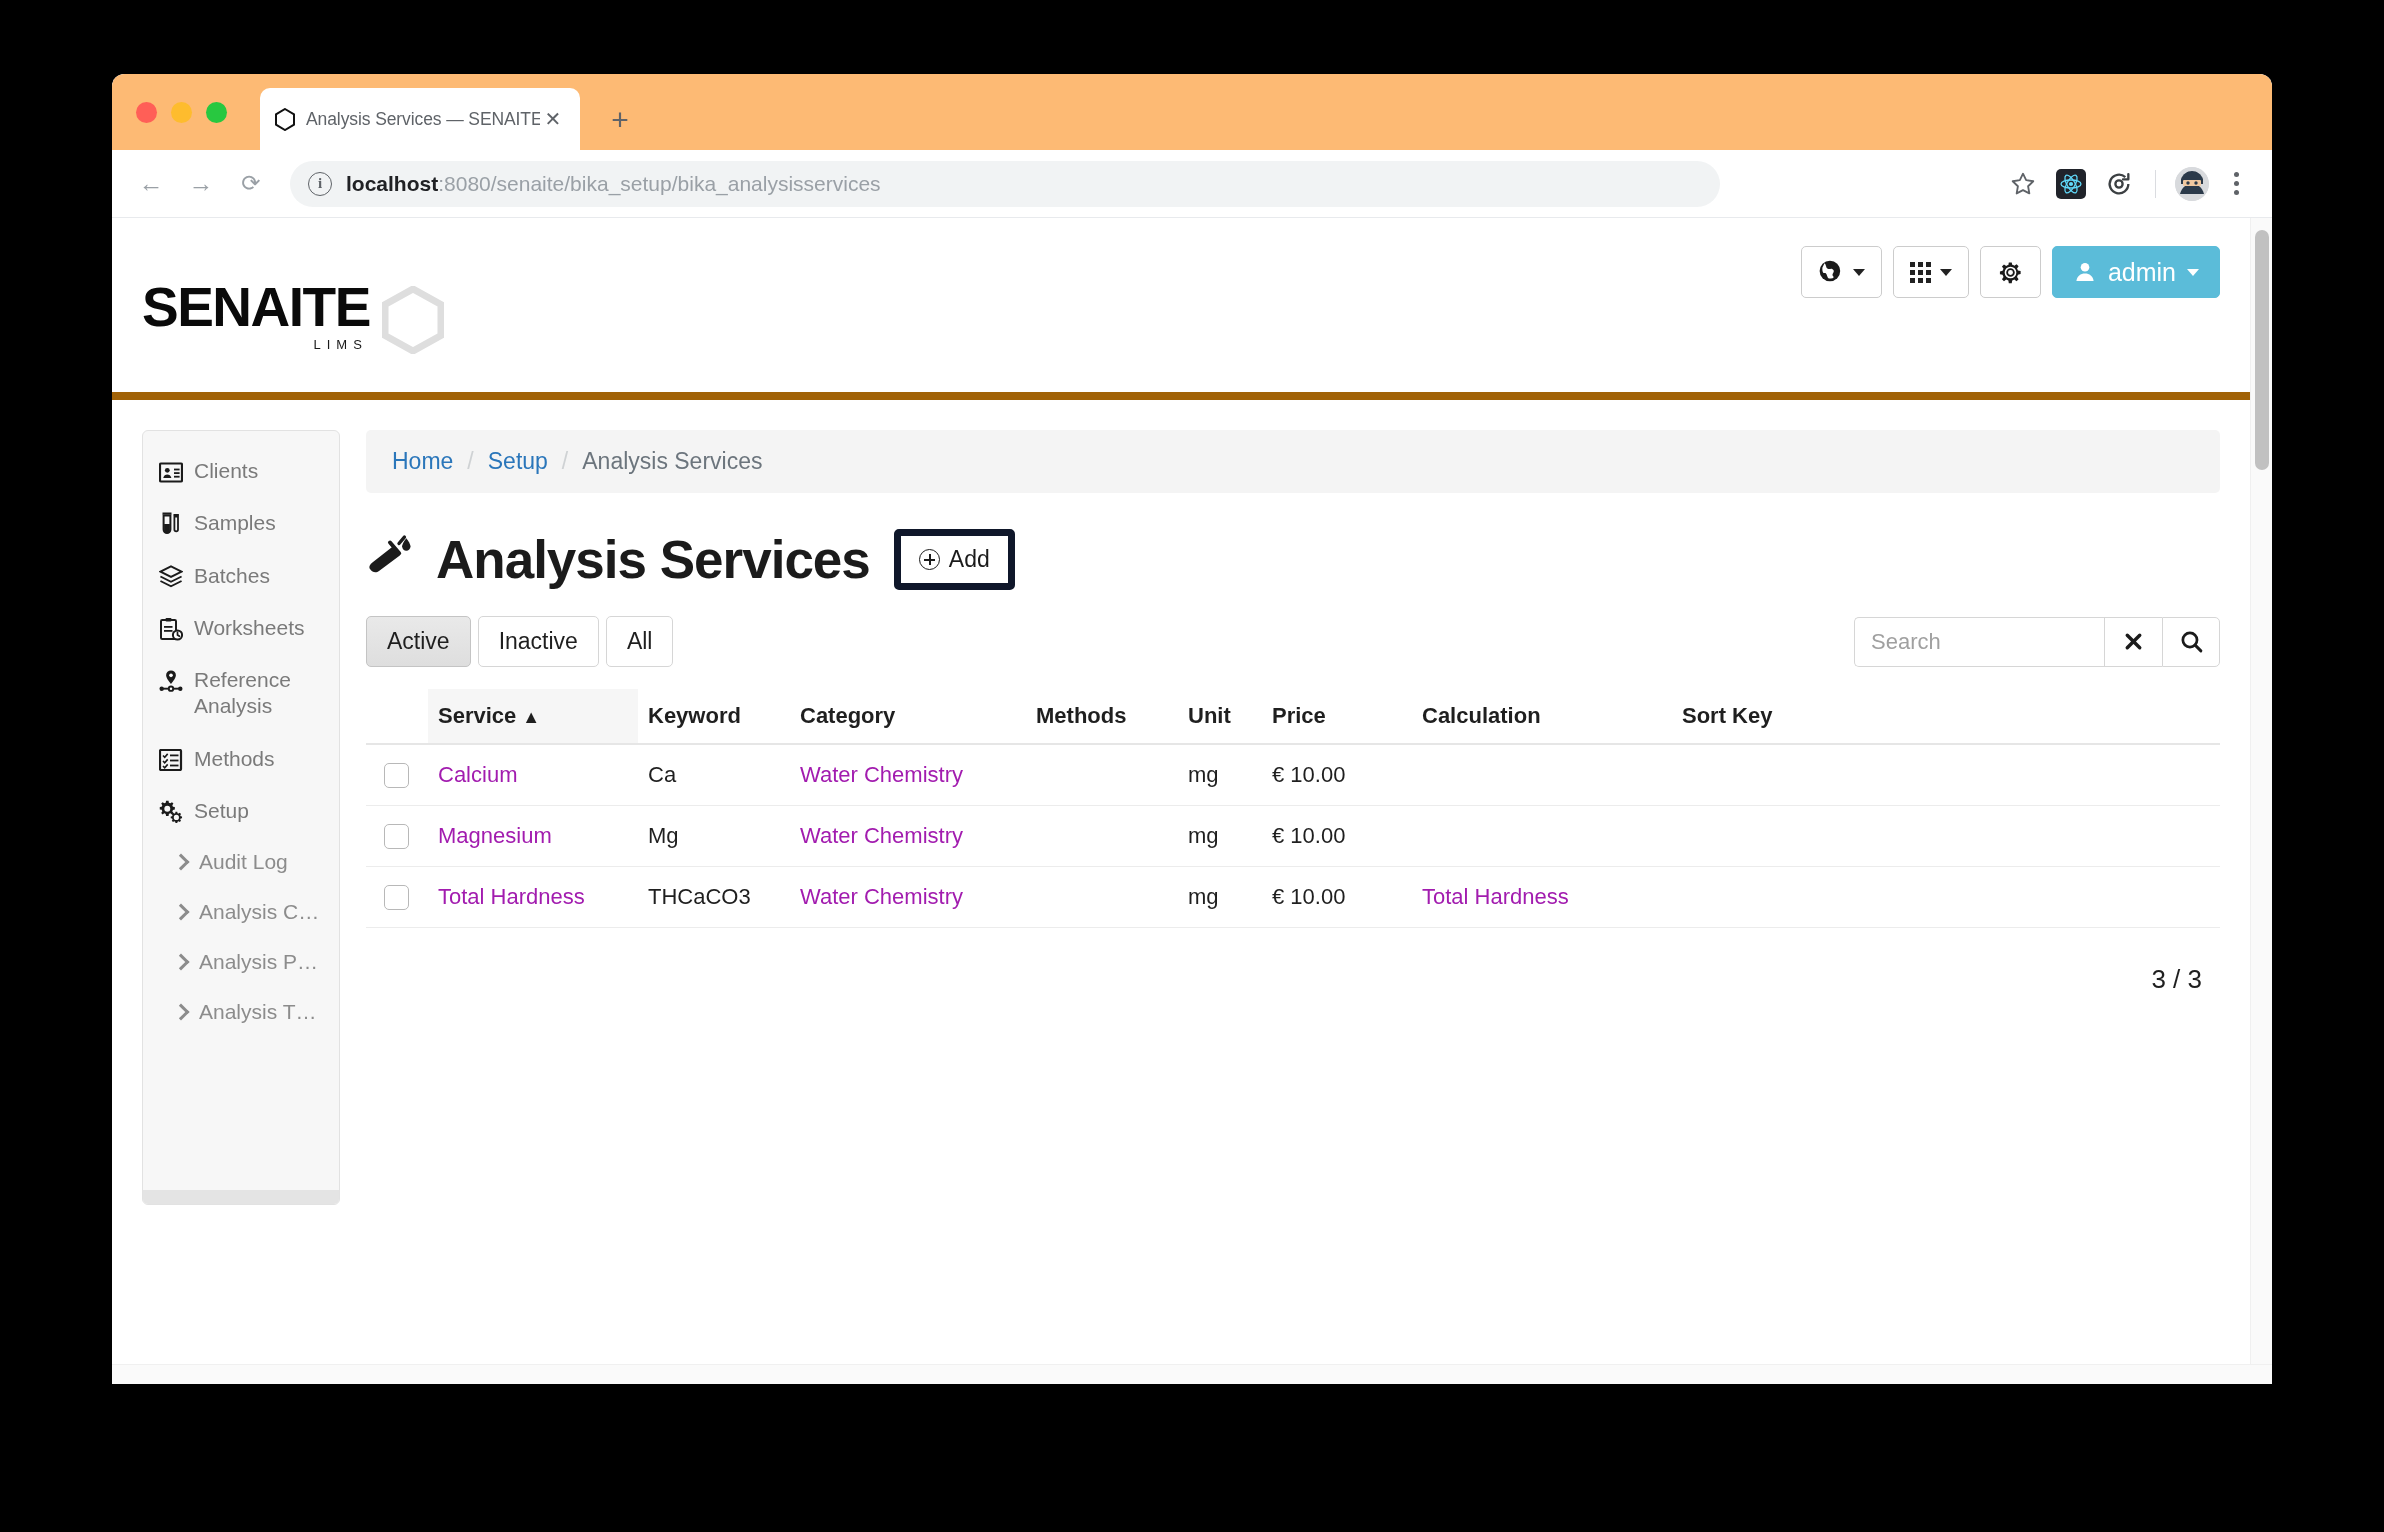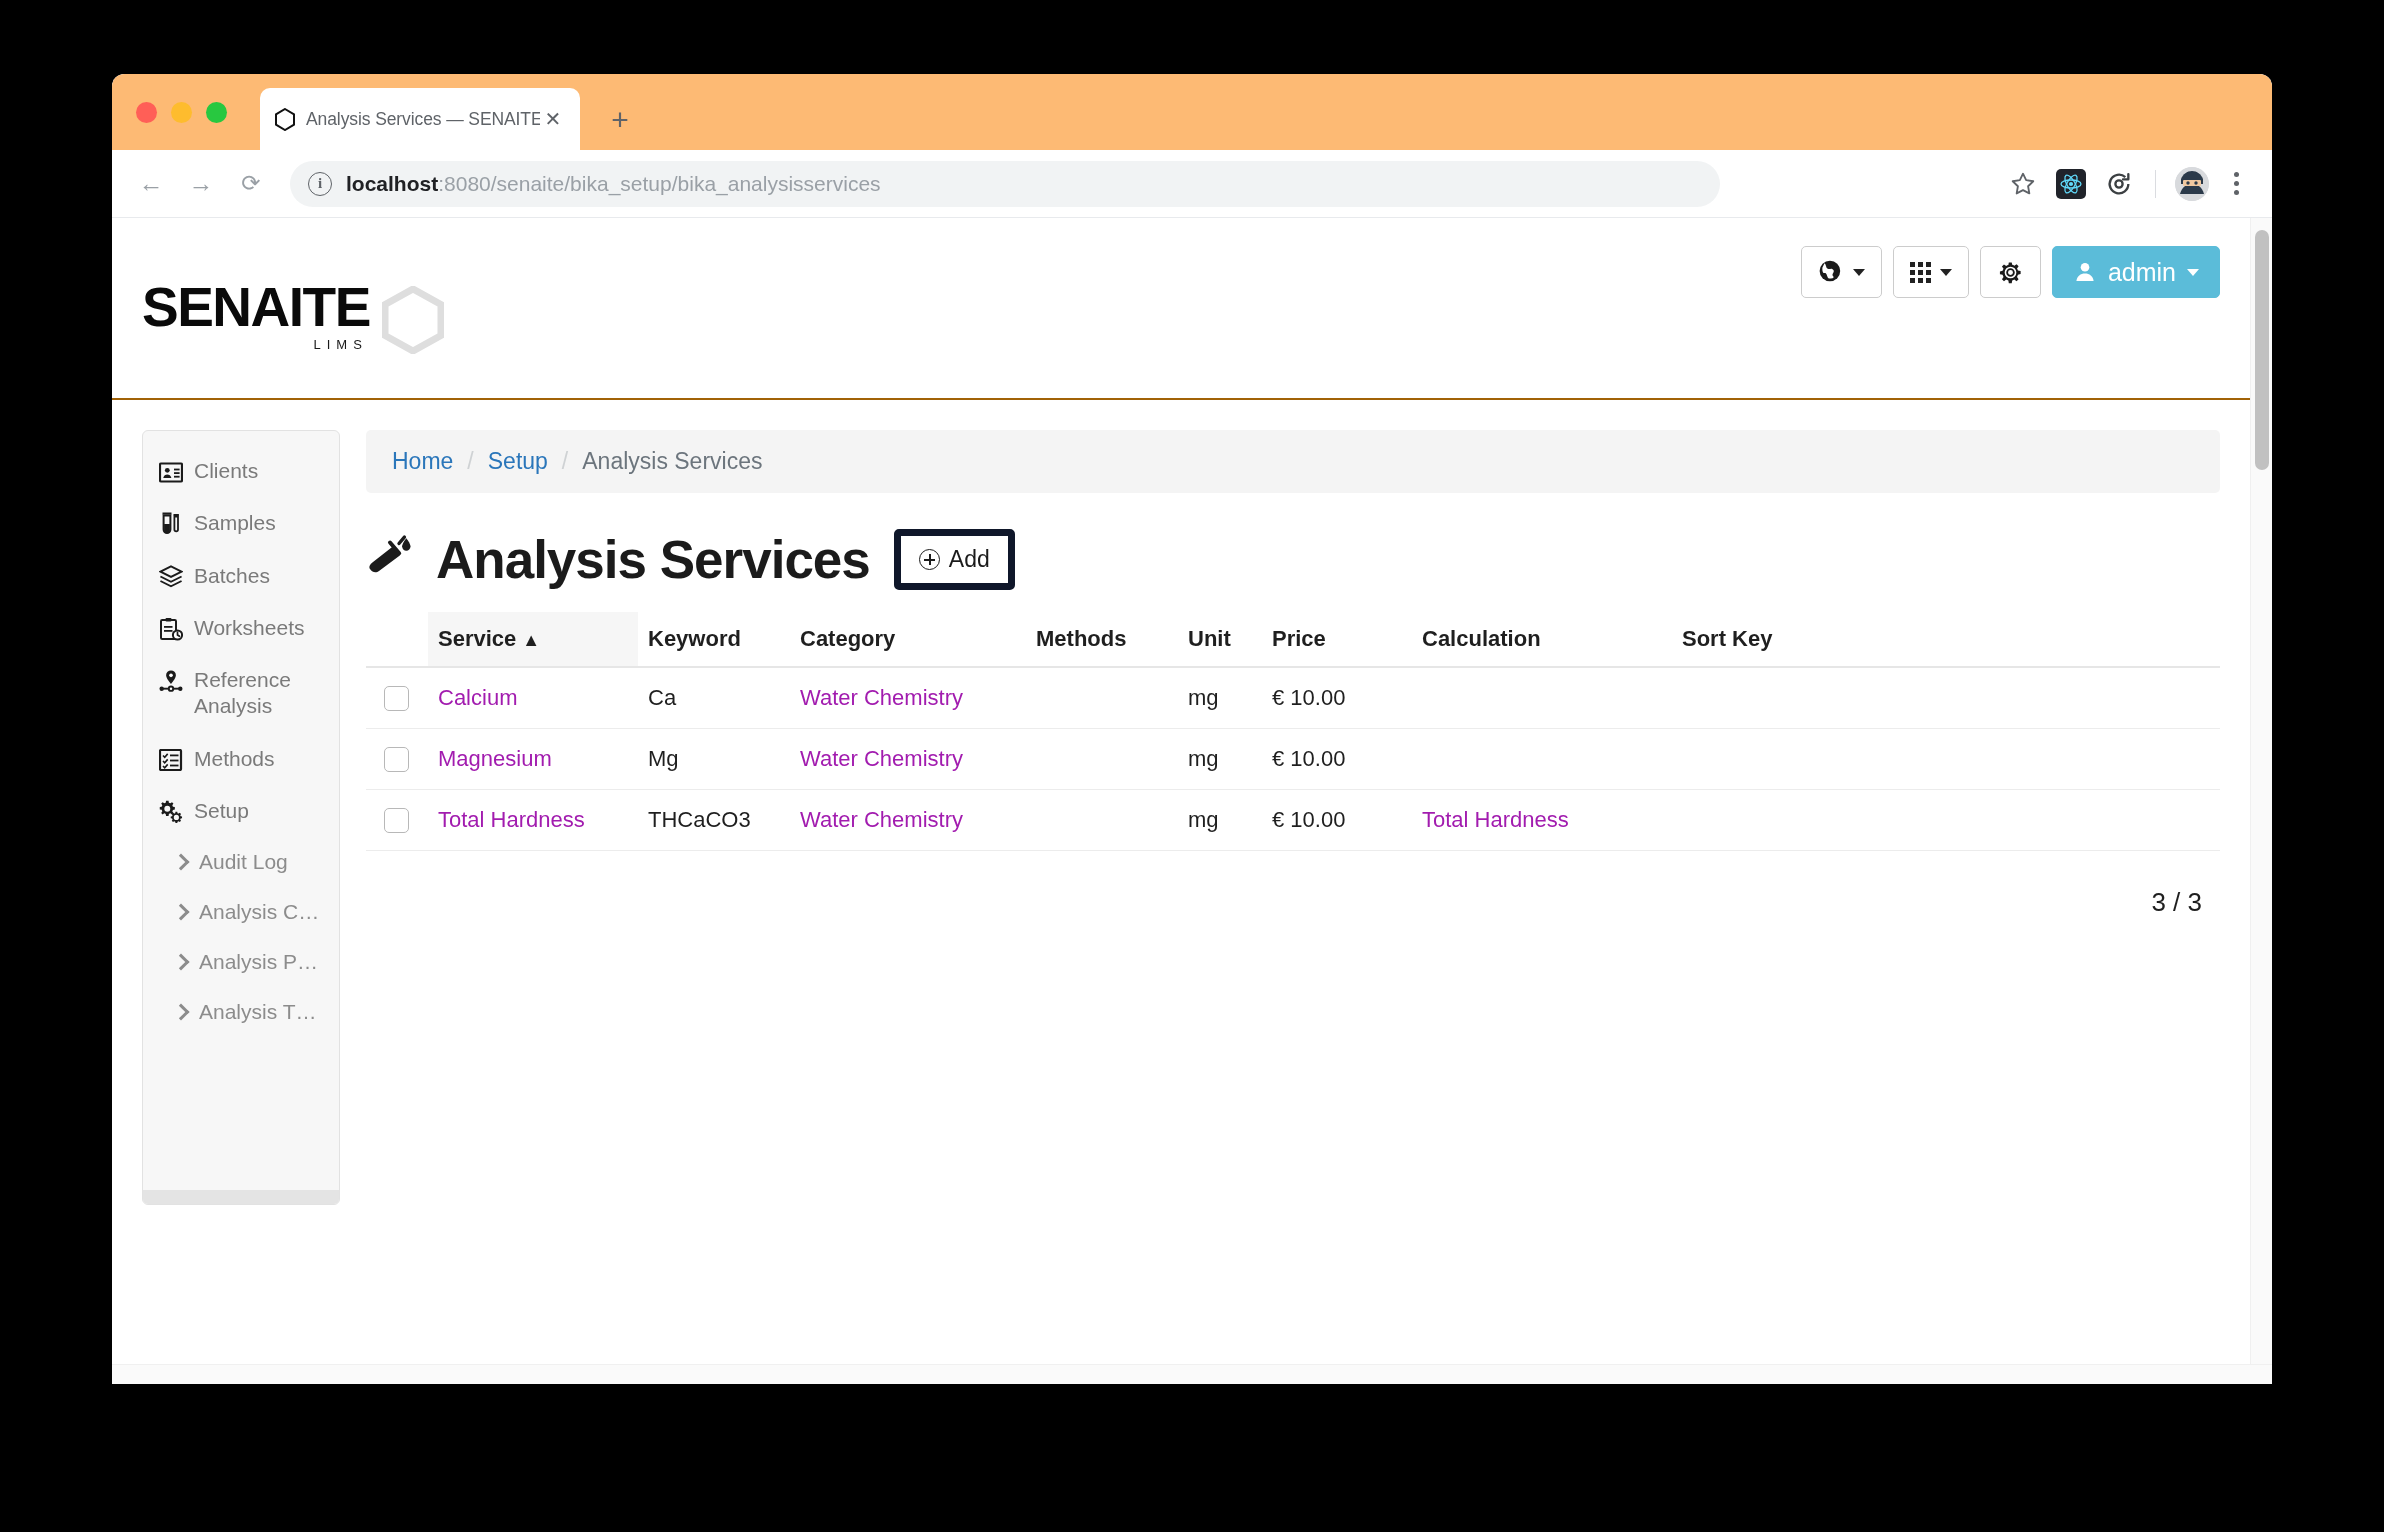--- a/index.html
+++ b/index.html
@@ -179,21 +179,21 @@
     left: 0; right: 0; bottom: 0;
     height: 20px;
     background: #fafafa;
     border-top: 1px solid #f0f0f0;
   }
 
   
   .senaite-header {
     position: relative;
     padding: 24px 30px 0 30px;
-    border-bottom: 2px solid #a16207;
+    border-bottom: 8px solid #a16207;
     height: 182px;
   }
   .logo {
     position: absolute;
     left: 30px; top: 64px;
     display: flex; align-items: flex-start;
   }
   .logo-text {
     font-size: 55px;
     font-weight: bold;
@@ -716,20 +716,42 @@
                 <path d="M44.5 13.2c0 2.6-1.9 4.6-4.2 4.6s-4.2-2-4.2-4.6c0-2.6 4.2-8 4.2-8s4.2 5.4 4.2 8z" fill="#1b1b1b"></path>
               </svg>
             </span>
             <span class="page-title">Analysis Services</span>
             <span class="add-btn">
               <span class="plus-circle"></span>
               <span>Add</span>
             </span>
           </div>
 
+          <div class="filter-row">
+            <div class="filter-tabs">
+              <span class="ftab active">Active</span>
+              <span class="ftab">Inactive</span>
+              <span class="ftab">All</span>
+            </div>
+
+            <div class="search-group">
+              <input class="search-input" type="text" placeholder="Search" style="">
+              <span class="sbtn clear">
+                <svg width="23" height="23" viewBox="0 0 24 24">
+                  <path d="M5.5 5.5l13 13M18.5 5.5l-13 13" stroke="#1b1b1b" stroke-width="3.6" stroke-linecap="round"></path>
+                </svg>
+              </span>
+              <span class="sbtn go">
+                <svg width="25" height="25" viewBox="0 0 24 24">
+                  <circle cx="10.5" cy="10.5" r="6.8" fill="none" stroke="#1b1b1b" stroke-width="2.6"></circle>
+                  <path d="M15.5 15.5L21 21" stroke="#1b1b1b" stroke-width="2.8" stroke-linecap="round"></path>
+                </svg>
+              </span>
+            </div>
+          </div>
 
           <table class="listing">
             <thead>
               <tr>
                 <th class="col-cb"></th>
                 <th class="col-svc sorted">
                   <span>Service</span><span class="sort-arrow">▲</span>
                 </th>
                 <th class="col-kw">Keyword</th>
                 <th class="col-cat">Category</th>

